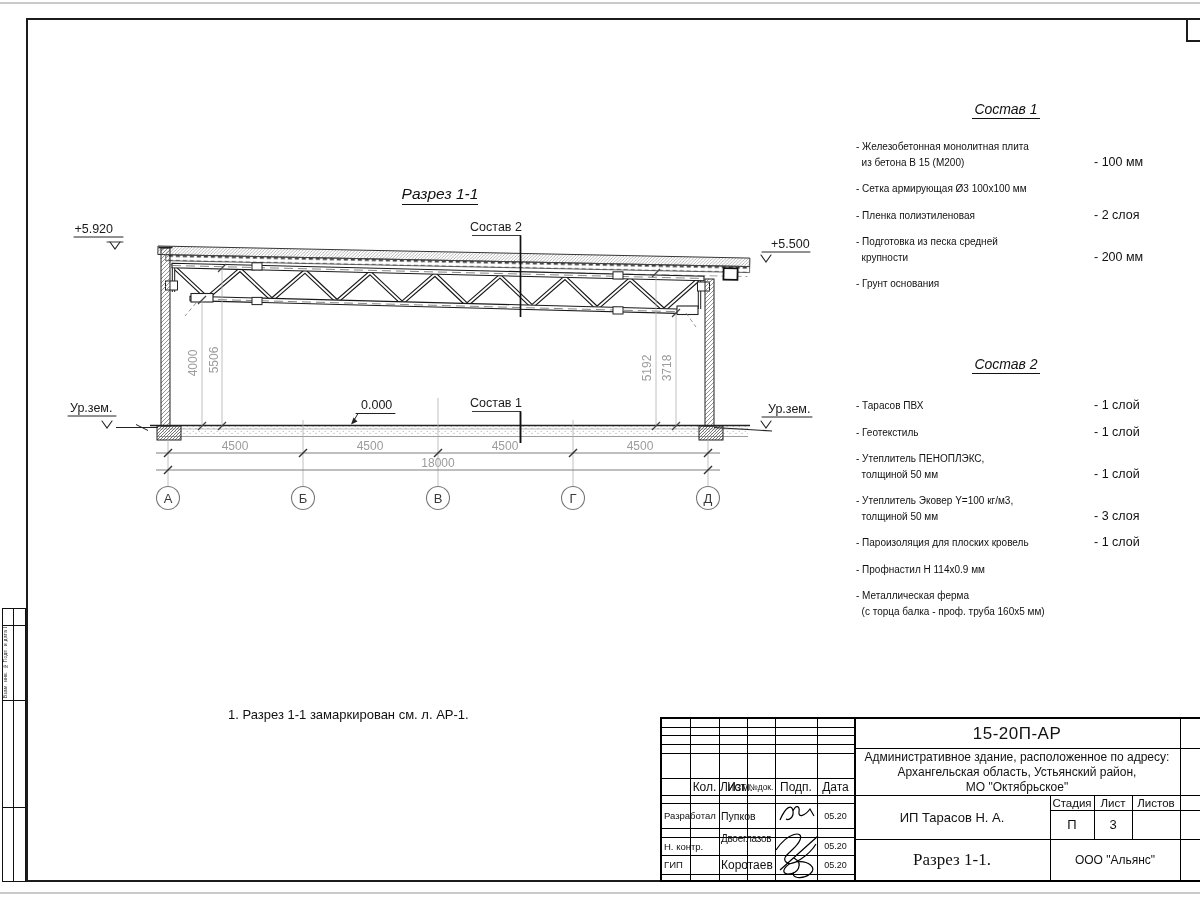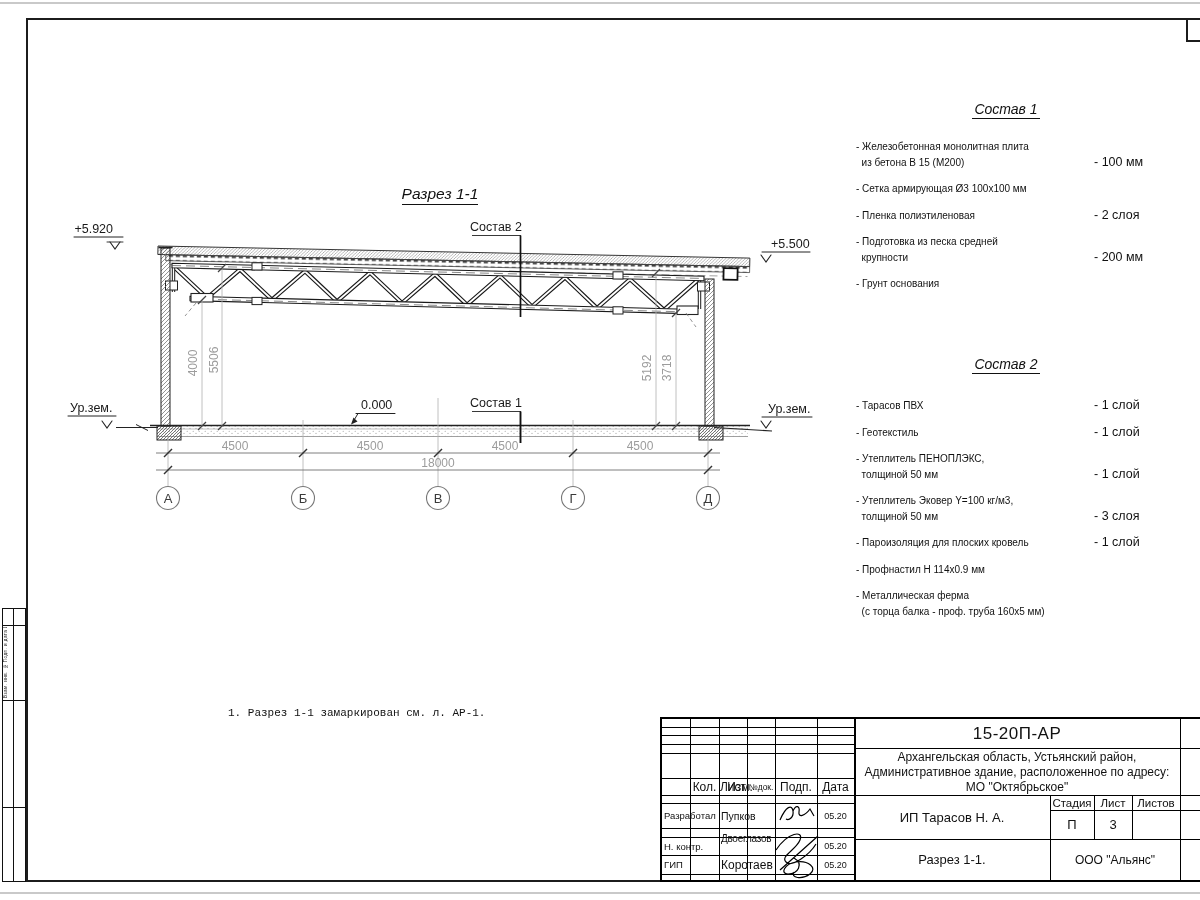--- a/index.html
+++ b/index.html
@@ -9,21 +9,21 @@
   .sheet-edge{position:absolute;left:0;width:1200px;background:#c9c9c9;height:1.5px;}
   .frame-line{position:absolute;background:#1c1c1c;}
   
   .slist{position:absolute;width:300px;}
   .slist-title{text-align:center;font-style:italic;font-size:14px;margin-bottom:0;}
   .slist-title span{border-bottom:1px solid #111;padding:0 2px 1px 2px;}
   .sitem{display:flex;align-items:flex-end;margin-bottom:11px;}
   .sitem .nm{flex:1;font-size:10px;line-height:15.5px;white-space:pre-line;}
   .sitem .vl{width:62px;font-size:12.5px;line-height:15.5px;white-space:nowrap;}
   
-  .note{position:absolute;left:228px;top:707px;font-size:11px;font-family:Liberation Mono, monospace;}
+  .note{position:absolute;left:228px;top:707px;font-size:13px;}
   
   .tb{position:absolute;left:660px;top:717px;width:546px;height:165px;border:2px solid #000;border-right:none;box-sizing:border-box;}
   .tb .v{position:absolute;top:0;width:1px;height:161px;background:#000;}
   .tb .h{position:absolute;height:1px;background:#000;}
   .tb .cell{position:absolute;display:flex;align-items:center;justify-content:center;text-align:left;overflow:hidden;}
   .vert-stamp{position:absolute;border:1px solid #111;box-sizing:border-box;}
   .vtext{position:absolute;writing-mode:vertical-rl;transform:rotate(180deg);font-size:4.5px;letter-spacing:.5px;color:#222;white-space:nowrap;overflow:hidden;}
   svg text{font-family:"Liberation Sans",sans-serif;}
   .dt{fill:#9c9c9c;font-size:12px;}
   .at{fill:#3a3a3a;font-size:13px;}
@@ -326,25 +326,25 @@
 
   <svg class="abs" style="left:114px;top:82px;" width="40" height="26">
     <path d="M4,19 C10,5 16,3 17,10 C18,16 13,20 10,18 M17,10 C20,3 24,5 23,11 C22,17 29,15 34,8 L38,15" fill="none" stroke="#000" stroke-width="1.2"></path>
   </svg>
   <svg class="abs" style="left:108px;top:109px;" width="54" height="54">
     <path d="M6,22 C18,4 34,2 30,12 C26,22 10,28 16,34 C22,40 40,26 46,16 M24,30 C34,36 28,46 18,46 C10,46 14,36 26,34 C38,32 48,40 40,46 C32,52 20,50 24,44 M10,42 L48,8" fill="none" stroke="#000" stroke-width="1.2"></path>
   </svg>
 
   <div class="cell" style="left:192px;top:0;width:326px;height:29px;font-size:17px;letter-spacing:0.5px;">15-20П-АР</div>
   <div class="abs" style="left:192px;top:31px;width:326px;text-align:center;font-size:12px;line-height:15px;">
+    <div>Административное здание, расположенное по адресу:</div>
     <div>Архангельская область, Устьянский район,</div>
-    <div>Административное здание, расположенное по адресу:</div>
     <div>МО "Октябрьское"</div>
   </div>
   <div class="cell" style="left:192px;top:76px;width:196px;height:44px;font-size:13px;">ИП Тарасов Н. А.</div>
   <div class="cell" style="left:388px;top:76px;width:44px;height:15px;font-size:11.5px;">Стадия</div>
   <div class="cell" style="left:432px;top:76px;width:38px;height:15px;font-size:11.5px;">Лист</div>
   <div class="cell" style="left:470px;top:76px;width:48px;height:15px;font-size:11.5px;">Листов</div>
   <div class="cell" style="left:388px;top:91px;width:44px;height:29px;font-size:13px;">П</div>
   <div class="cell" style="left:432px;top:91px;width:38px;height:29px;font-size:13px;">3</div>
-  <div class="cell" style="left:192px;top:120px;width:196px;height:41px;font-size:13px;">Разрез 1-1.</div>
+  <div class="cell" style="left:192px;top:120px;width:196px;height:41px;font-size:17px;font-family:Liberation Serif, serif;">Разрез 1-1.</div>
   <div class="cell" style="left:388px;top:120px;width:130px;height:41px;font-size:12px;">ООО "Альянс"</div>
 </div>
 
 </body></html>

